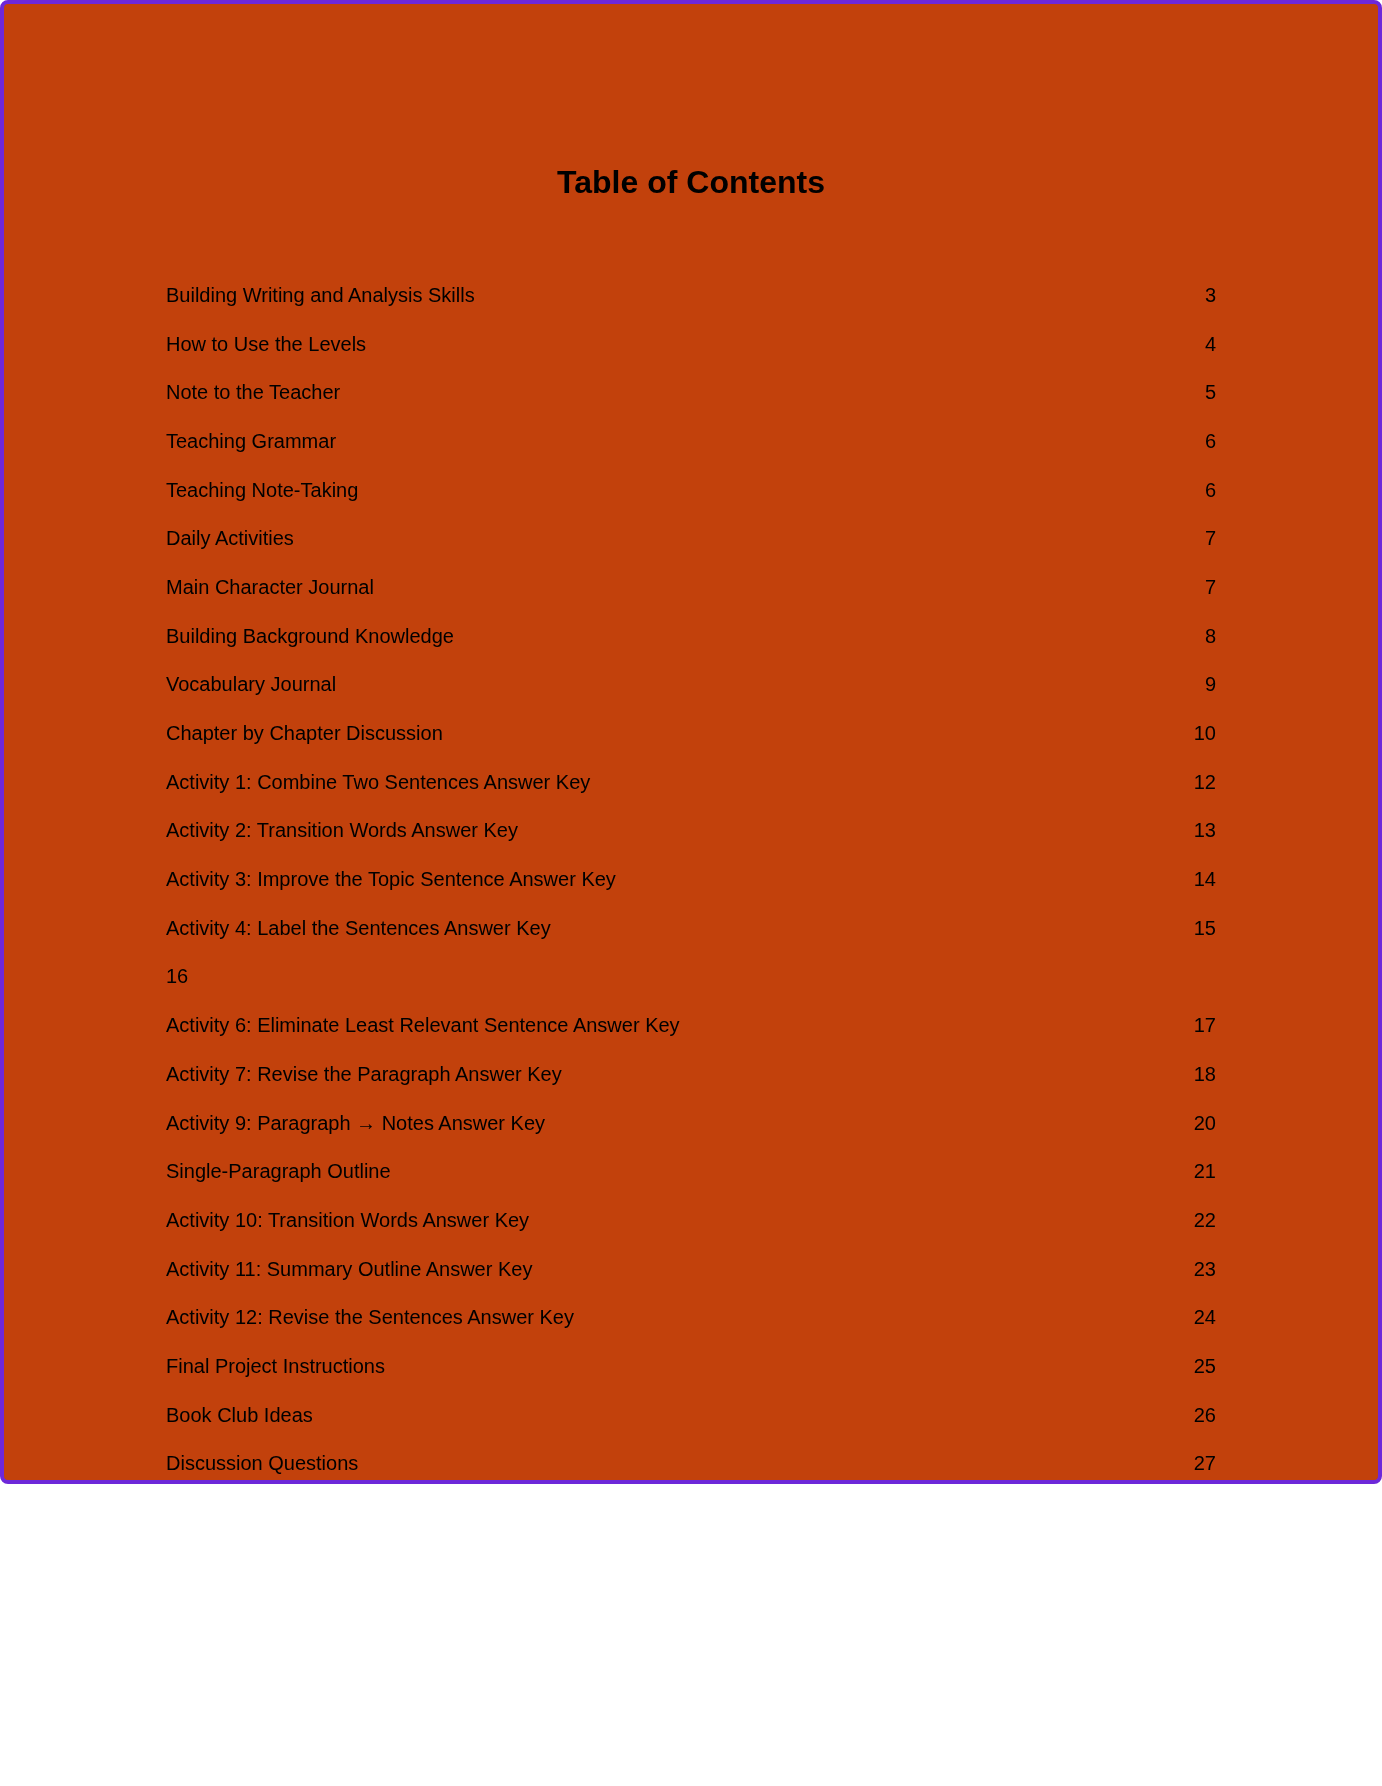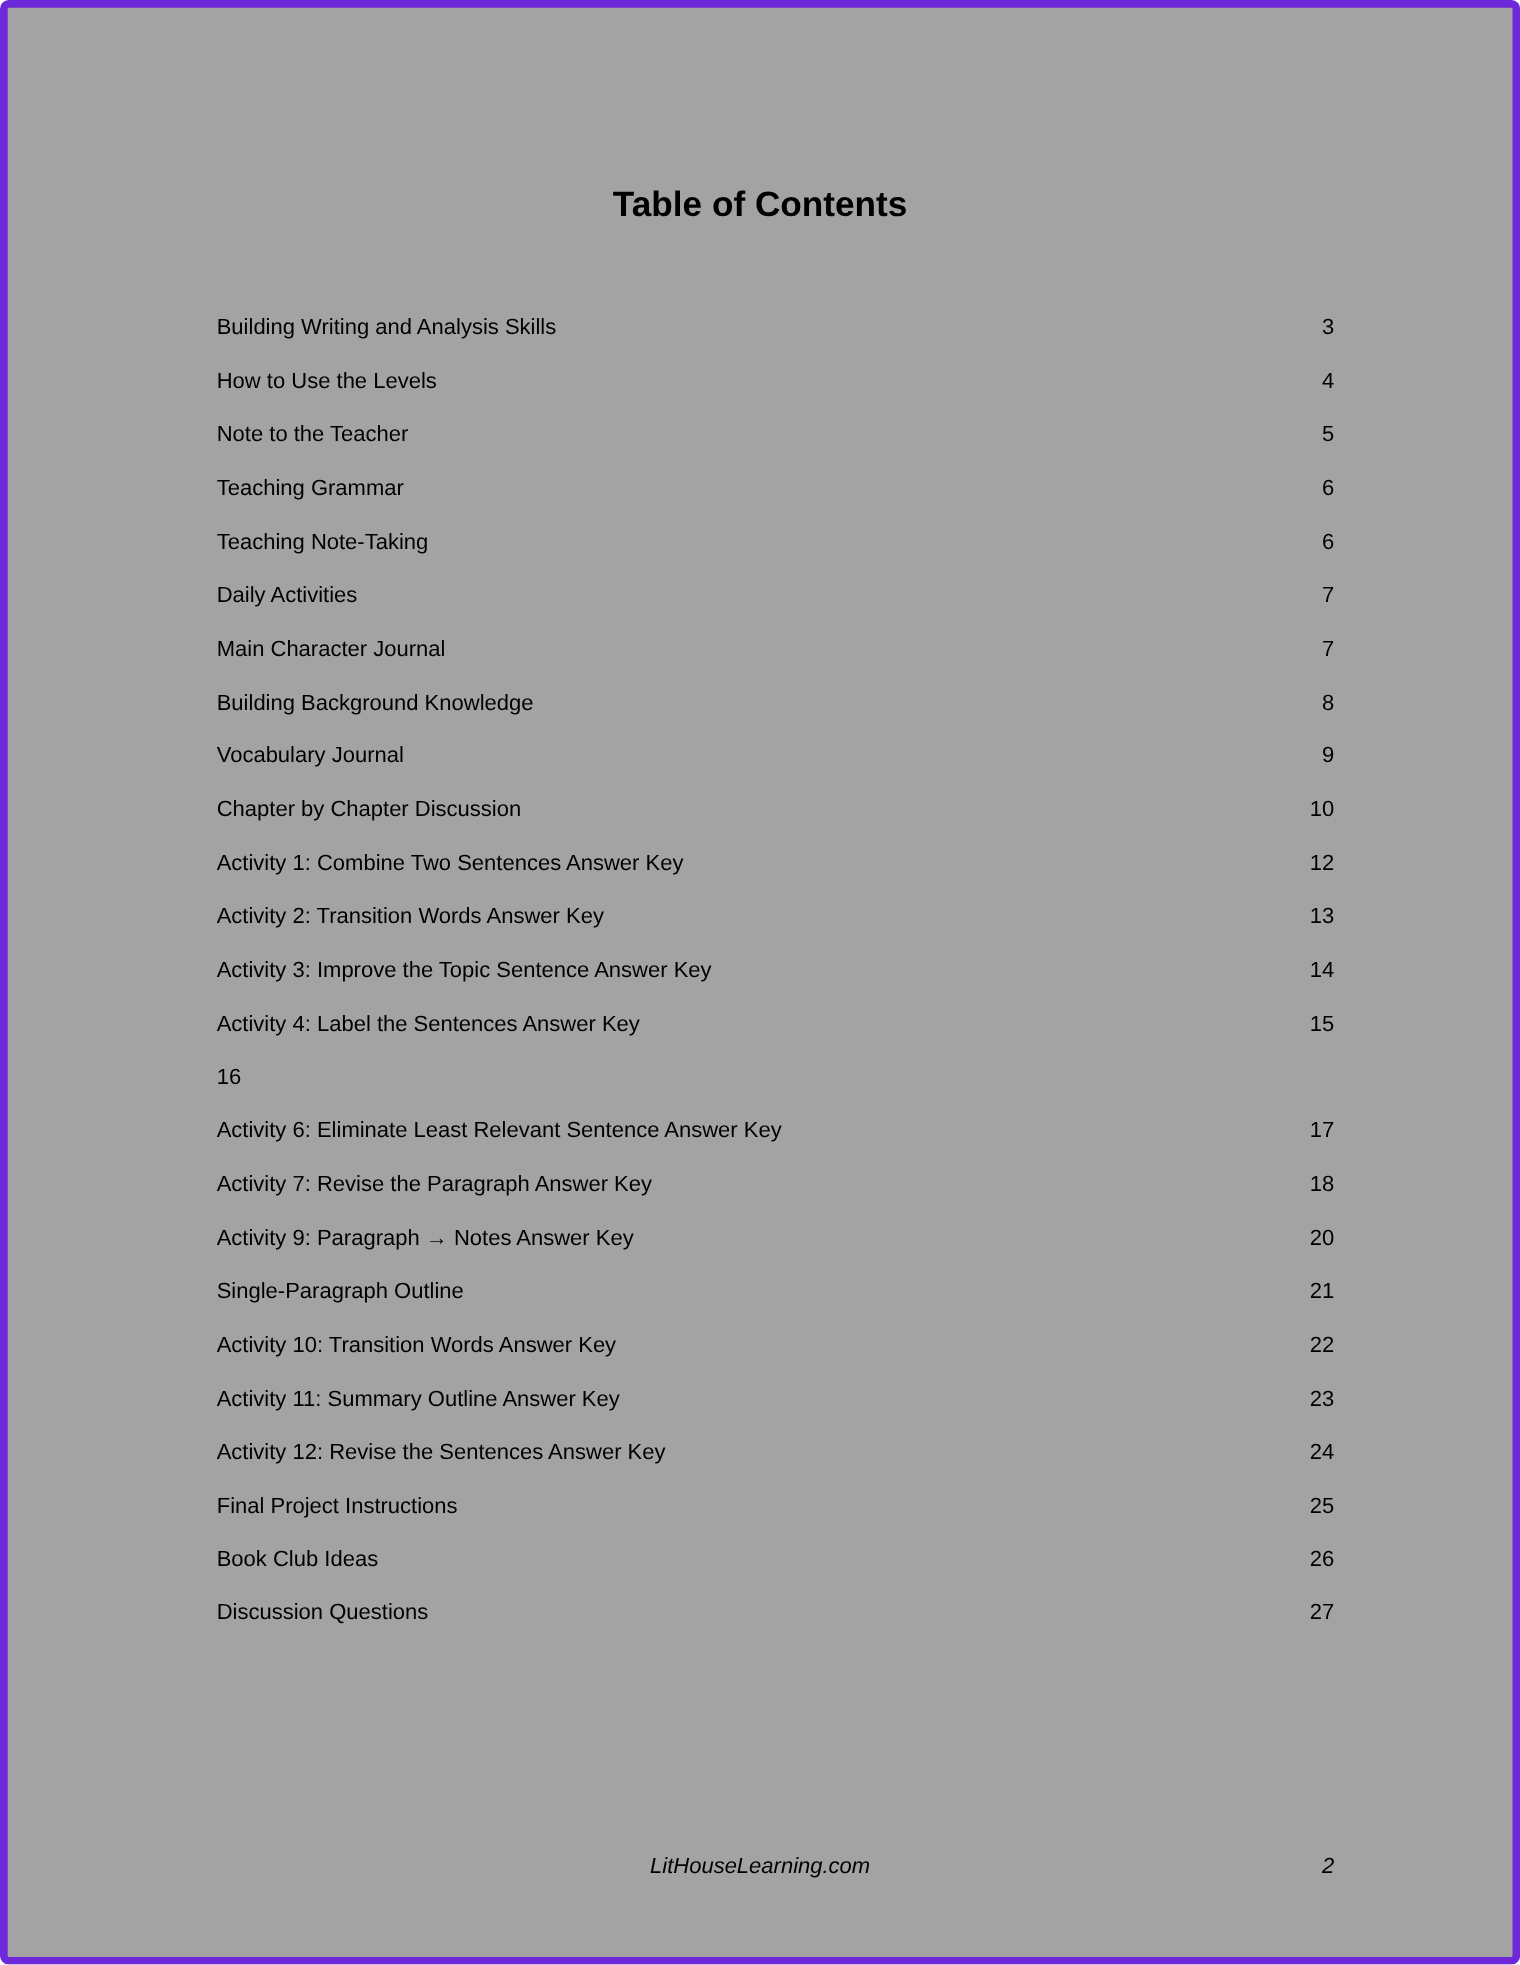--- a/index.html
+++ b/index.html
@@ -3,24 +3,24 @@
 <meta charset="utf-8">
 <style>
   html, body {
     margin: 0;
     padding: 0;
     background: #ffffff;
   }
   .page {
     position: relative;
     width: 1382px;
-    height: 1786px;
+    height: 1484px;
     box-sizing: border-box;
-    background: #a3a3a3;
-    border: 7px solid #6d28d9;
+    background: #c2410c;
+    border: 4px solid #6d28d9;
     border-radius: 8px;
     font-family: "Liberation Sans", "DejaVu Sans", sans-serif;
     color: #000000;
     overflow: hidden;
   }
   .doc-title {
     position: absolute;
     top: 158px;
     left: 0;
     width: 100%;
@@ -36,21 +36,20 @@
     left: 162px;
     right: 162px;
   }
   .toc-row {
     display: flex;
     justify-content: space-between;
     align-items: center;
     height: 48.7px;
     font-size: 20px;
     color: #000000;
-    margin-left: 28px;
   }
   .toc-label {
     white-space: nowrap;
     text-align: left;
   }
   .toc-page {
     white-space: nowrap;
     text-align: right;
   }
   .footer {

